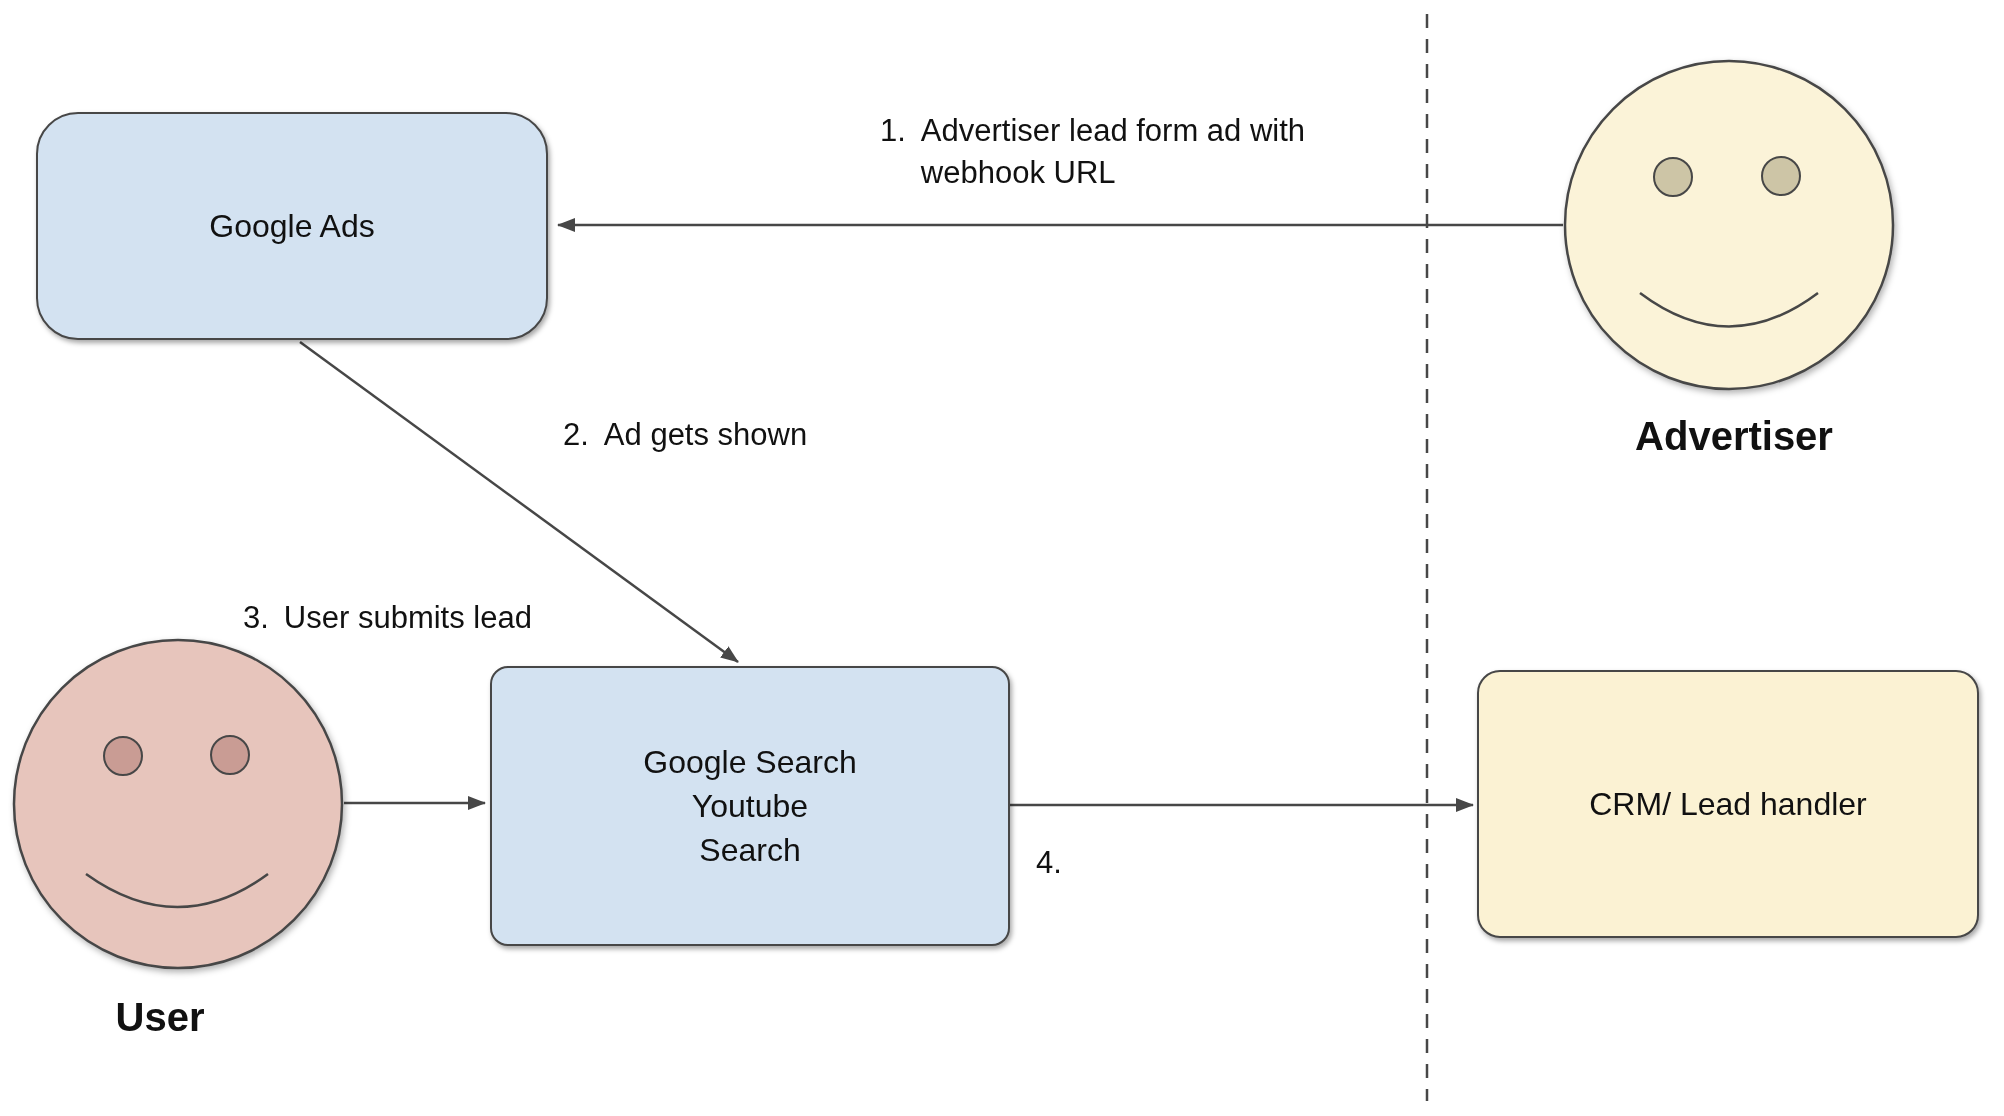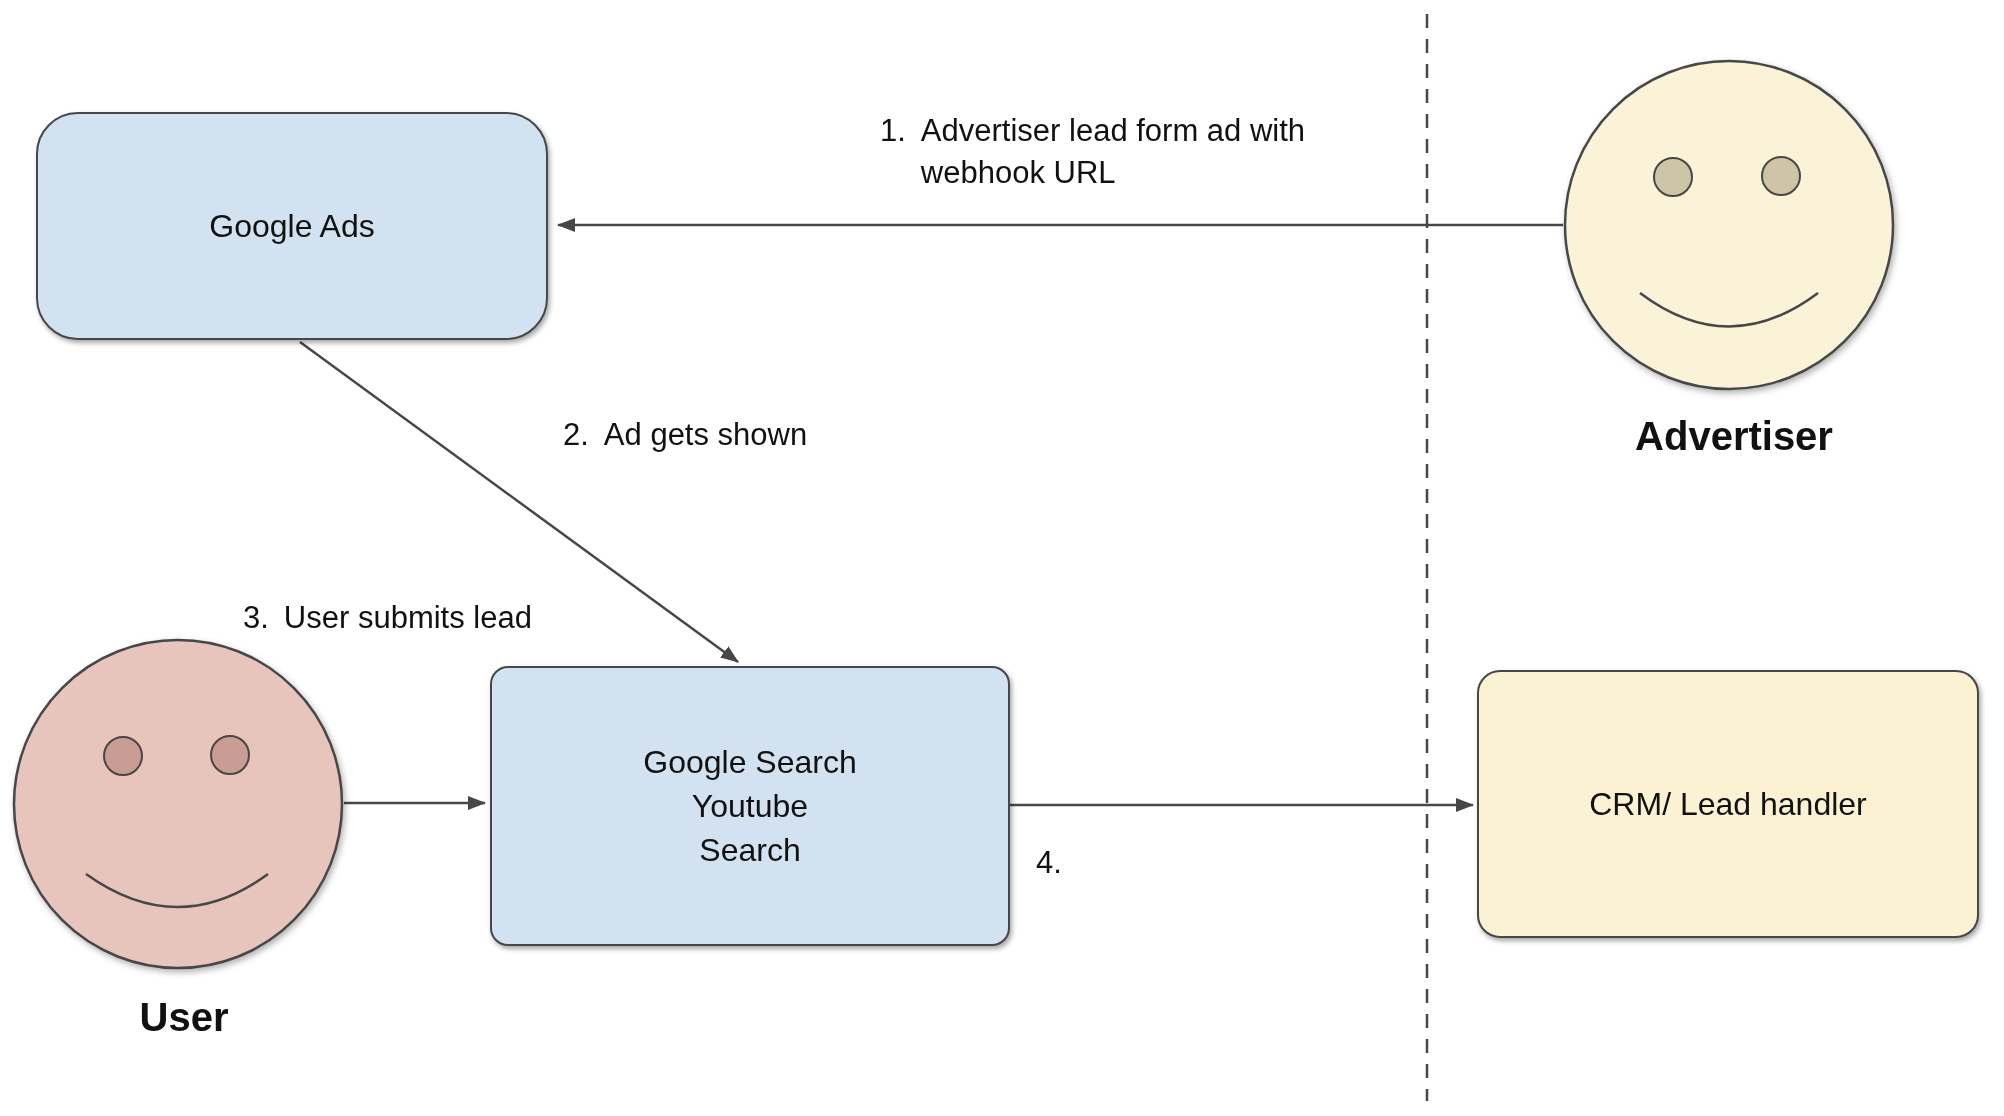--- a/index.html
+++ b/index.html
@@ -33,21 +33,21 @@
 
   #node-google-ads   { left:36px;   top:112px; width:512px; height:228px; }
   #node-google-props { left:490px;  top:666px; width:520px; height:280px;border-radius:18px; }
   #node-crm          { left:1477px; top:670px; width:502px; height:268px; }
 
   .caption {
     position:absolute; transform:translateX(-50%);
     font-weight:bold; font-size:40px; white-space:nowrap;
   }
   #caption-advertiser { left:1734px; top:414px; }
-  #caption-user       { left:184px;  top:995px; }
+  #caption-user       { left:160px;  top:995px; }
 
   .step {
     position:absolute; display:flex; align-items:flex-start; gap:15px;
     font-size:31px; line-height:1.36; white-space:nowrap;
   }
   .step .t { white-space:pre-line; }
   #step-1 { left:880px;  top:110px; }
   #step-2 { left:563px;  top:414px; }
   #step-3 { left:243px;  top:597px; }
   #step-4 { left:1036px; top:842px; }

